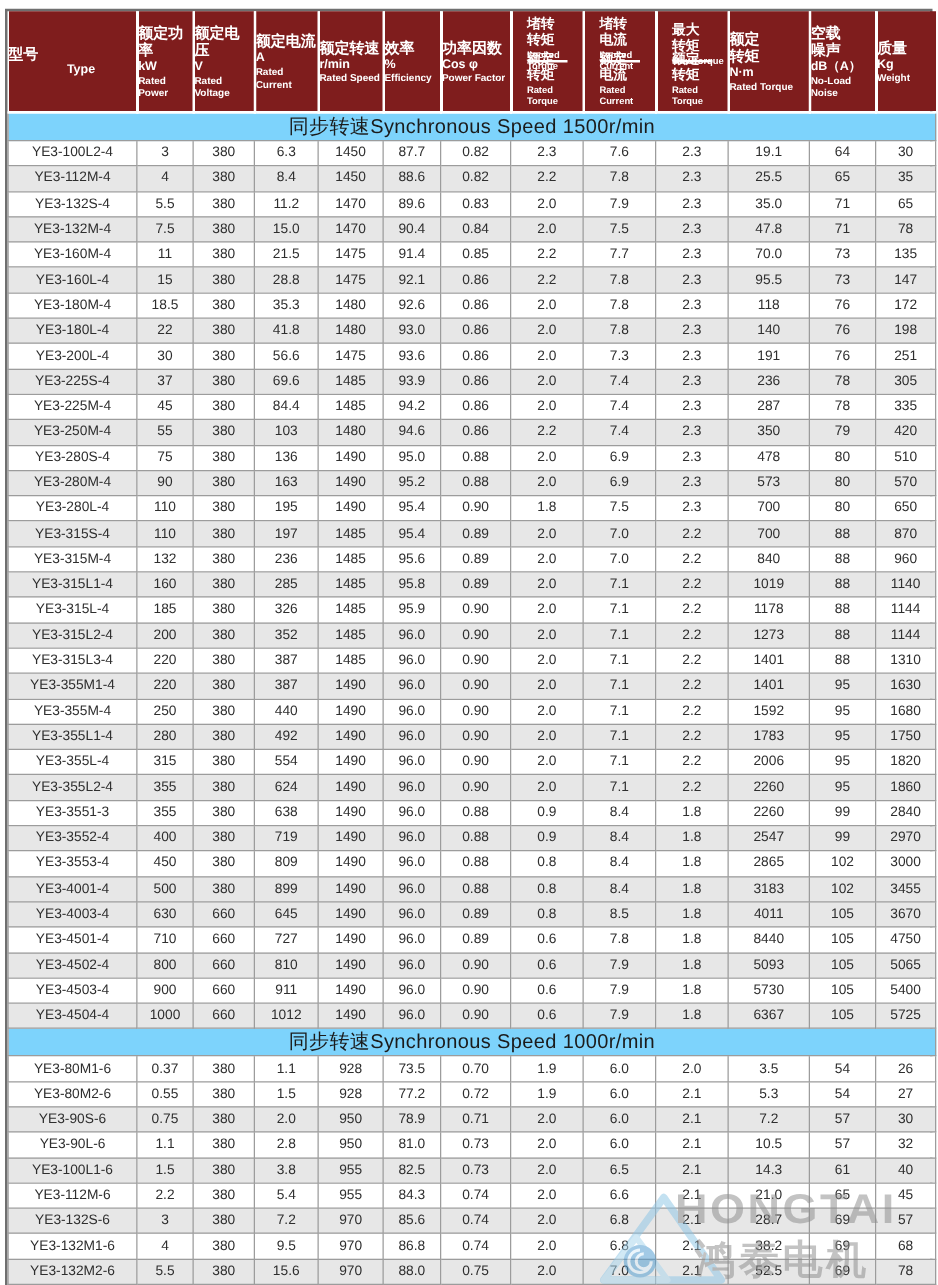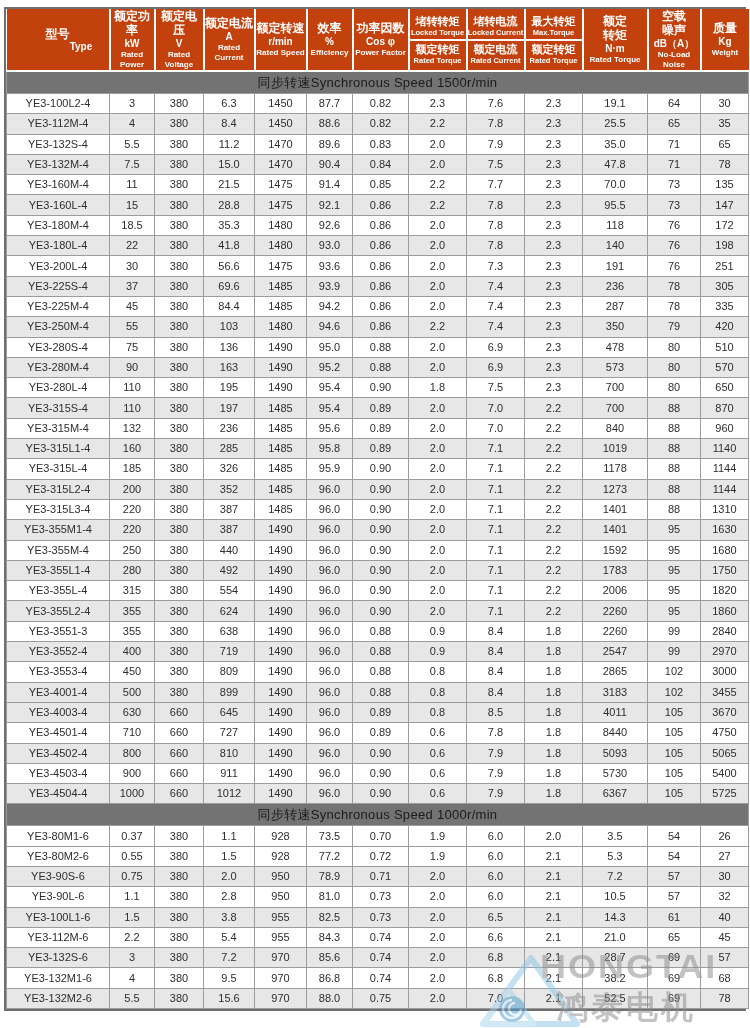--- a/index.html
+++ b/index.html
@@ -8,45 +8,45 @@
     font-family:"Liberation Sans","DejaVu Sans",sans-serif;
     position:relative;overflow:hidden;
   }
   .tablewrap{
     position:absolute;left:4px;top:7px;width:742px;
     border:2px solid #6f6f6f;box-sizing:border-box;background:#fff;
   }
   table{border-collapse:collapse;table-layout:fixed;width:100%;}
   
   thead th{
-    background:#c2410c;color:#ffffff;padding:0;height:56px;
-    border:2px solid #ffffff;vertical-align:middle;text-align:center;
+    background:#7f1d1d;color:#ffffff;padding:0;height:56px;
+    border:2px solid #ffffff;vertical-align:middle;text-align:left;
     font-weight:bold;overflow:hidden;
   }
   thead th:first-child{border-left:none;}
   thead th:last-child{border-right:none;}
   thead th{border-top:none;}
   .hz{font-size:12px;line-height:14px;font-weight:bold;}
   .hu{font-size:10px;line-height:13px;font-weight:bold;}
   .he{font-size:8px;line-height:10px;font-weight:bold;}
   .he-md{font-size:10px;line-height:12px;font-weight:bold;margin-left:47px;}
-  .stacked{padding:0;}
+  .stacked{padding:12px;}
   .half{height:26px;display:flex;flex-direction:column;justify-content:center;}
   .half + .half{border-top:2px solid #ffffff;}
   .hz-s{font-size:11px;line-height:13px;font-weight:bold;}
   .he-s{font-size:7.5px;line-height:9px;font-weight:bold;}
   
   tbody td{
     font-size:11px;color:#2e2e2e;text-align:center;
     height:19.3px;padding:0;border:1px solid #9c9c9c;
     background:#ffffff;line-height:1;
   }
   tbody tr.shaded td{background:#e7e7e7;}
   tbody tr.section-row td{
-    font-size:13px;color:#1b1b1b;height:21px;background:#737373;
+    font-size:16px;color:#1b1b1b;height:21px;background:#7dd3fc;
     letter-spacing:0.3px;
   }
   
   .watermark{
     position:absolute;left:476px;top:946px;width:274px;height:82px;
     opacity:0.52;pointer-events:none;z-index:5;
   }
   .wm-triangle{position:absolute;left:0;top:8px;}
   .wm-brand{
     position:absolute;left:64px;top:2px;

